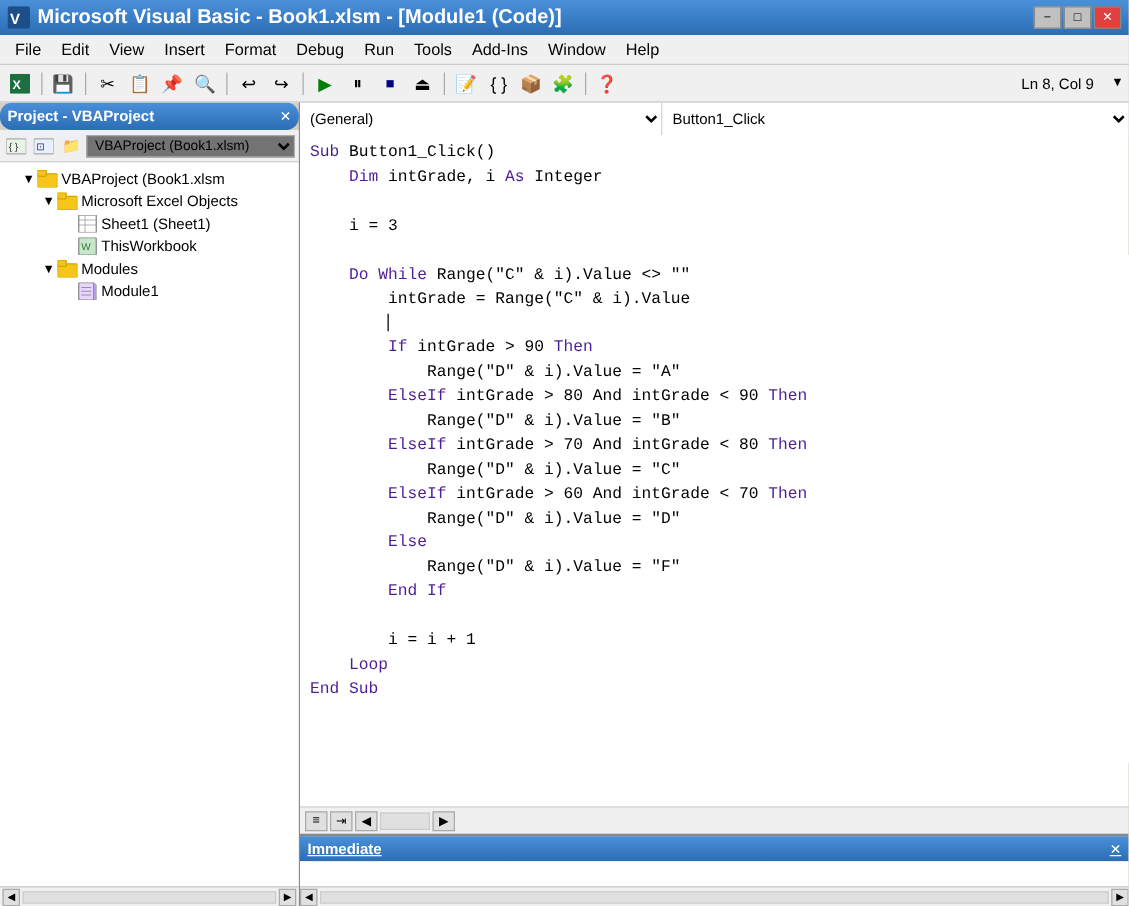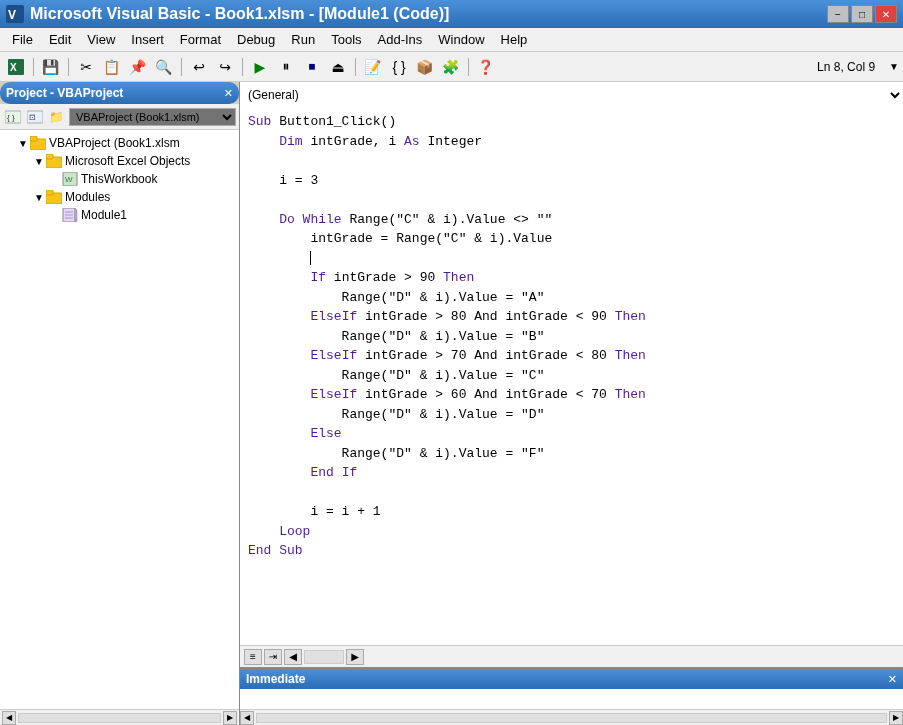--- a/index.html
+++ b/index.html
@@ -199,20 +199,21 @@
     .immediate-header {
       background: linear-gradient(to bottom, #4a90d9, #2b6db5);
       color: white;
       font-size: 12px;
       font-weight: bold;
       padding: 2px 6px;
       height: 20px;
       display: flex;
       align-items: center;
       justify-content: space-between;
+      text-decoration: underline;
     }
     .immediate-body {
       background: white;
       flex: 1;
       overflow: auto;
     }
     .immediate-scrollbar {
       border-top: 1px solid #ccc;
       height: 16px;
       background: #f0f0f0;
@@ -345,20 +346,35 @@
         <span class="tree-expand">▼</span>
         <span class="tree-icon">
           <svg width="16" height="14" viewBox="0 0 16 14">
               <rect x="0" y="3" width="16" height="11" fill="#f5c518" stroke="#d4a500" stroke-width="1" rx="1"></rect>
               <rect x="0" y="0" width="7" height="5" fill="#f5c518" stroke="#d4a500" stroke-width="1" rx="1"></rect>
             </svg>
         </span>
         <span class="tree-label">Microsoft Excel Objects</span>
       </div>
 
+      <div class="tree-item">
+        <span class="tree-indent"></span>
+        <span class="tree-indent"></span>
+        <span class="tree-indent"></span>
+        <span class="tree-expand" style="width:14px;"></span>
+        <span class="tree-icon">
+          <svg width="16" height="14" viewBox="0 0 16 14">
+              <rect x="1" y="0" width="14" height="14" fill="white" stroke="#888" stroke-width="1"></rect>
+              <line x1="1" y1="4" x2="15" y2="4" stroke="#888" stroke-width="0.5"></line>
+              <line x1="1" y1="8" x2="15" y2="8" stroke="#888" stroke-width="0.5"></line>
+              <line x1="6" y1="0" x2="6" y2="14" stroke="#888" stroke-width="0.5"></line>
+            </svg>
+        </span>
+        <span class="tree-label">Sheet1 (Sheet1)</span>
+      </div>
 
       <div class="tree-item">
         <span class="tree-indent"></span>
         <span class="tree-indent"></span>
         <span class="tree-indent"></span>
         <span class="tree-expand" style="width:14px;"></span>
         <span class="tree-icon">
           <svg width="16" height="14" viewBox="0 0 16 14">
               <rect x="1" y="0" width="14" height="14" fill="#c8e6c9" stroke="#888" stroke-width="1" rx="1"></rect>
               <text x="3" y="10" font-size="8" fill="#2e7d32">W</text>
@@ -403,20 +419,23 @@
       <div class="scroll-track"></div>
       <button class="scroll-btn">▶</button>
     </div>
   </div>
 
   <div class="right-panel">
 
     <div class="code-dropdowns">
       <select class="code-dropdown">
         <option>(General)</option>
+      </select>
+      <select class="code-dropdown">
+        <option>Button1_Click</option>
       </select>
     </div>
 
     <div class="code-area">
       <div class="code-content"><span class="kw">Sub</span> Button1_Click()
     <span class="kw">Dim</span> intGrade, i <span class="kw">As</span> Integer
 
     i = 3
 
     <span class="kw">Do While</span> Range("C" &amp; i).Value &lt;&gt; ""

